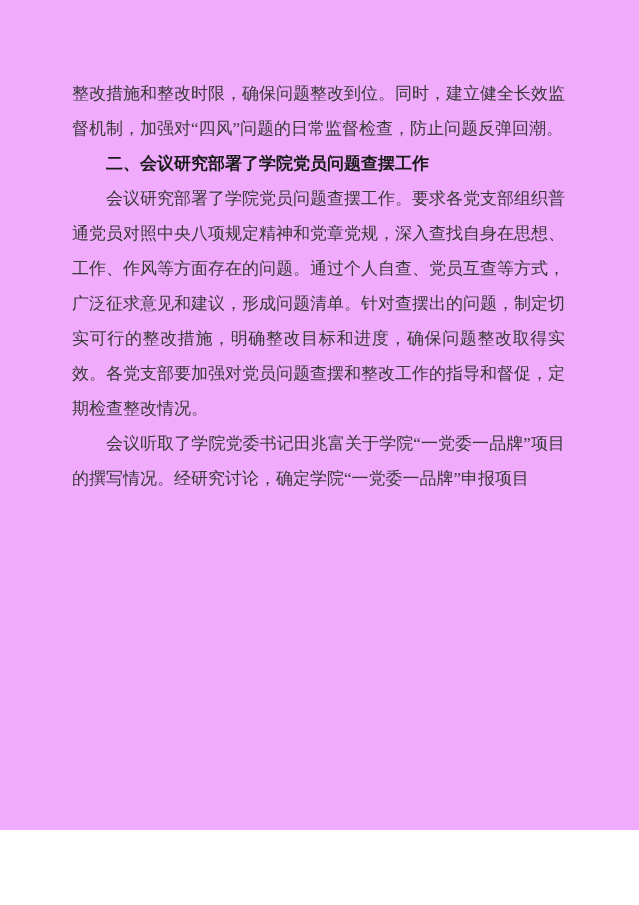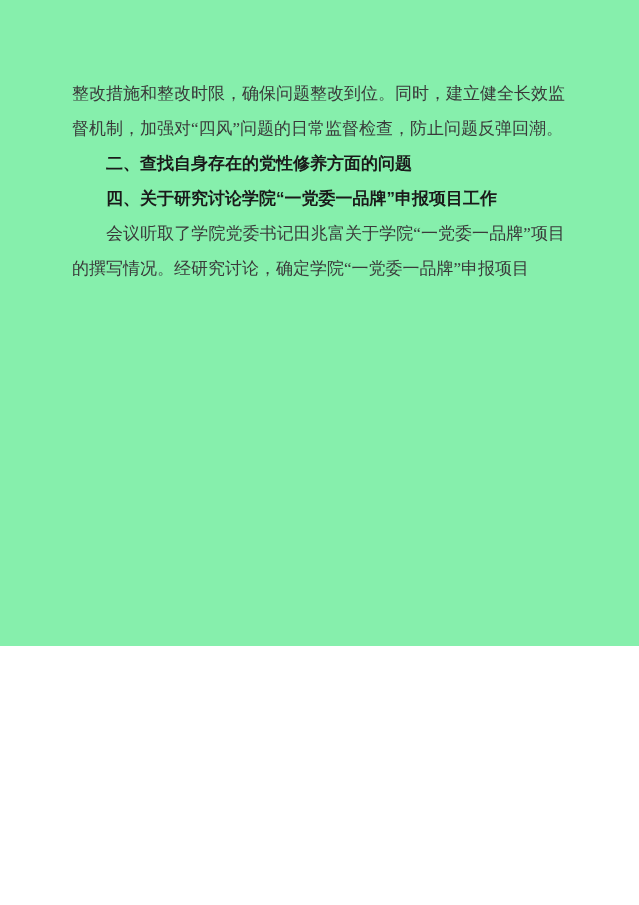--- a/index.html
+++ b/index.html
@@ -3,22 +3,22 @@
 <meta charset="utf-8">
 <style>
   html, body {
     margin: 0;
     padding: 0;
     background: #ffffff;
   }
   .page {
     position: relative;
     width: 639px;
-    height: 646px;
-    background: #86efac;
+    height: 830px;
+    background: #f0abfc;
     overflow: hidden;
     box-sizing: border-box;
   }
   .content {
     position: absolute;
     top: 76px;
     left: 72px;
     width: 493px;
   }
   .body-para {
@@ -48,23 +48,23 @@
   }
 </style>
 </head>
 <body>
 
 <div class="page">
   <div class="content">
 
     <p class="body-para no-indent">整改措施和整改时限，确保问题整改到位。同时，建立健全长效监督机制，加强对“四风”问题的日常监督检查，防止问题反弹回潮。</p>
 
-    <h2 class="section-heading">二、查找自身存在的党性修养方面的问题</h2>
+    <h2 class="section-heading">二、会议研究部署了学院党员问题查摆工作</h2>
+
+    <p class="body-para">会议研究部署了学院党员问题查摆工作。要求各党支部组织普通党员对照中央八项规定精神和党章党规，深入查找自身在思想、工作、作风等方面存在的问题。通过个人自查、党员互查等方式，广泛征求意见和建议，形成问题清单。针对查摆出的问题，制定切实可行的整改措施，明确整改目标和进度，确保问题整改取得实效。各党支部要加强对党员问题查摆和整改工作的指导和督促，定期检查整改情况。</p>
 
 
 
-
-    <h2 class="section-heading">四、关于研究讨论学院“一党委一品牌”申报项目工作</h2>
 
     <p class="body-para">会议听取了学院党委书记田兆富关于学院“一党委一品牌”项目的撰写情况。经研究讨论，确定学院“一党委一品牌”申报项目</p>
 
   </div>
 </div>
 
 </body></html>

